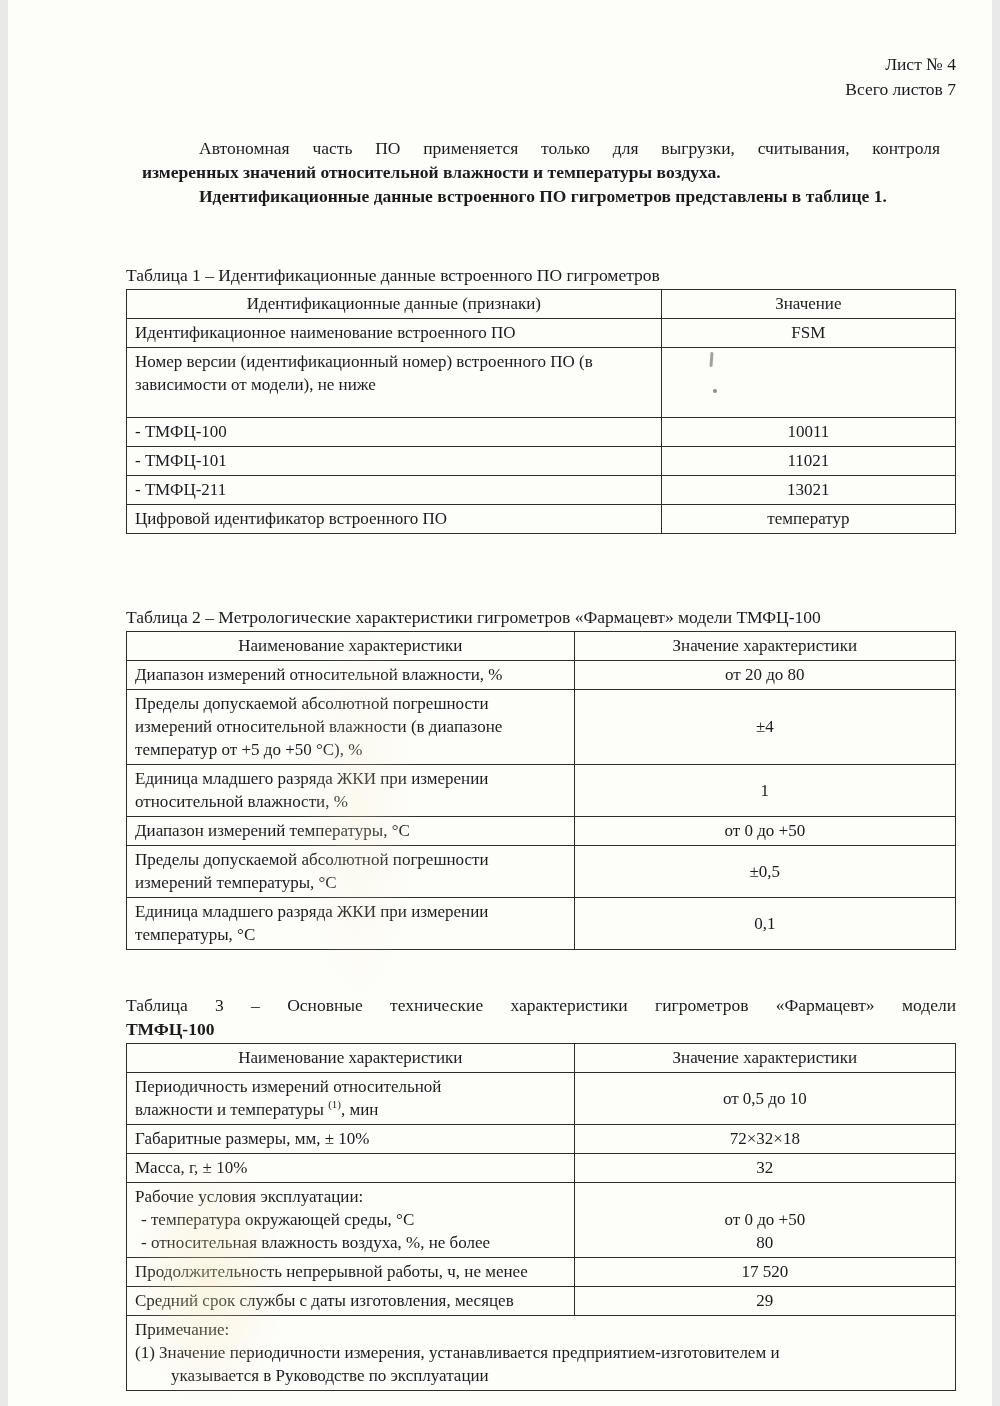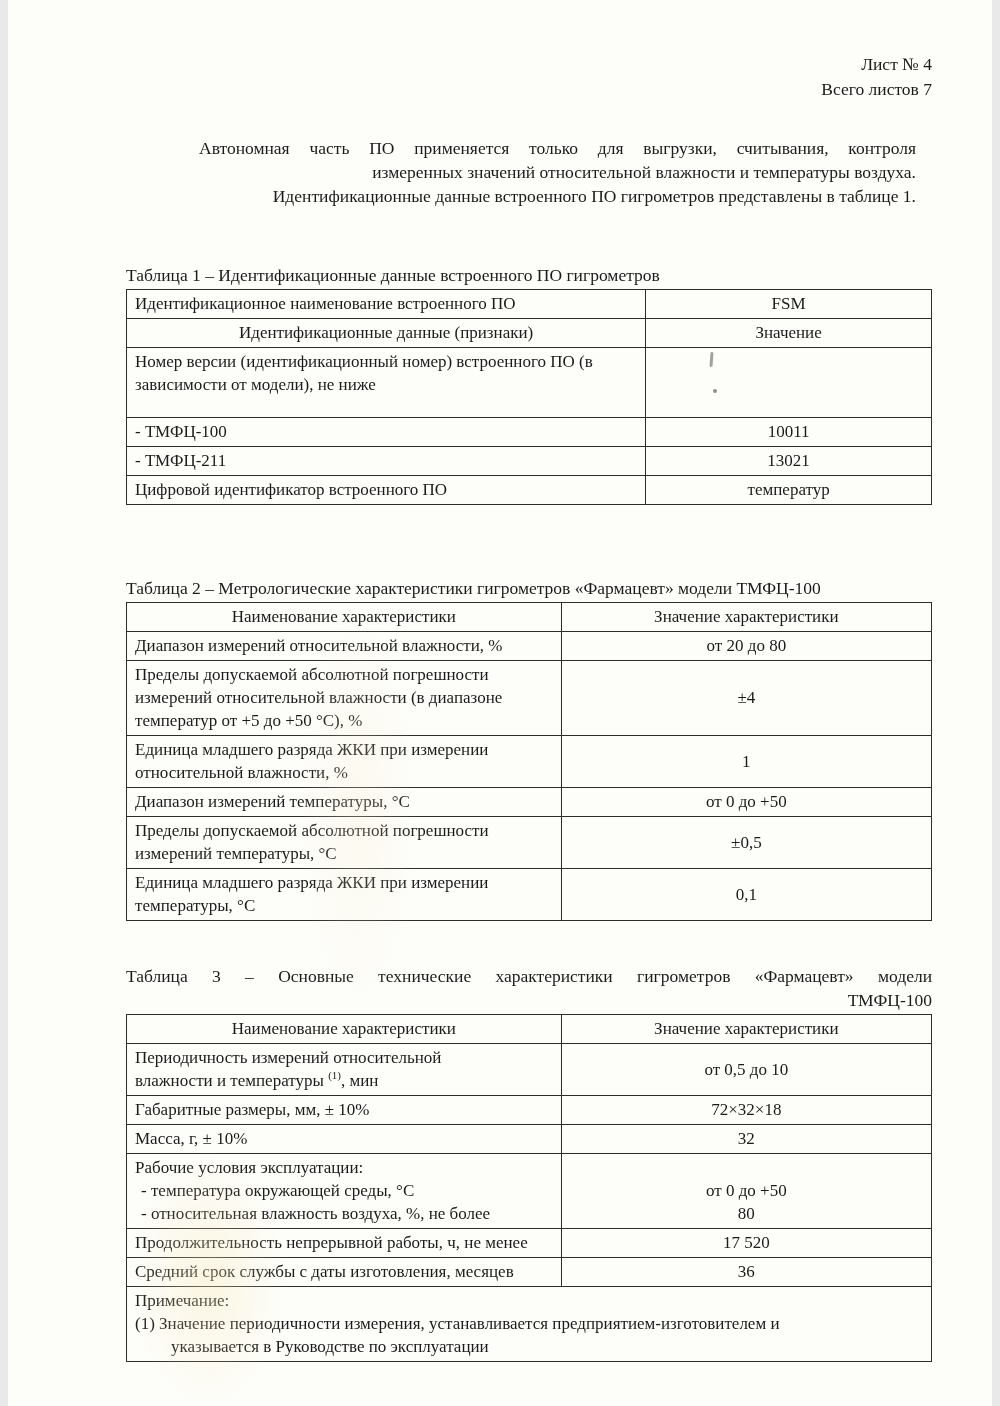--- a/index.html
+++ b/index.html
@@ -2,37 +2,37 @@
 <html><head>
 <meta charset="utf-8">
 <style>
   html,body{margin:0;padding:0;background:#e9e9e9;}
   .page{
     position:relative;
     width:984px;height:1406px;
     margin:0 auto;
     background:#fdfdfa;
     box-sizing:border-box;
-    padding:52px 60px 30px 118px;
+    padding:52px 36px 30px 118px;
     color:#1b1b1b;
     font-family:"Liberation Serif","DejaVu Serif",serif;
     font-size:17.5px;
     line-height:24px;
     overflow:hidden;
   }
   .stain{position:absolute;pointer-events:none;border-radius:50%;}
   .stain1{left:120px;top:1150px;width:160px;height:260px;
     background:radial-gradient(ellipse at center, rgba(247,232,180,0.35), rgba(247,232,180,0) 70%);}
   .stain2{left:290px;top:600px;width:120px;height:420px;
     background:radial-gradient(ellipse at center, rgba(248,238,205,0.25), rgba(248,238,205,0) 70%);}
   .hdr{text-align:right;line-height:25px;margin:0 0 34px 0;}
   .hdr div{white-space:nowrap;}
   p.para{margin:16px;}
   .jline{display:block;text-align:justify;text-align-last:justify;}
-  .lline{display:block;text-align:right;}
+  .lline{display:block;text-align:left;font-weight:bold;}
   .ind{text-indent:57px;}
   .gap22{height:22px;}
   .gap26{height:26px;}
   .gap28{height:28px;}
   .sec-heading{font-weight:bold;margin:0;}
   .tbl-caption{margin:17px 0 2px 0;}
   table{width:100%;border-collapse:collapse;table-layout:fixed;}
   td{border:1.6px solid #2d2d2d;padding:2px 8px 3px 8px;line-height:23px;
      font-size:17px;vertical-align:middle;word-wrap:break-word;}
   .th-cell{text-align:center;}
@@ -75,34 +75,38 @@
   <div class="gap22"></div>
 
   <div class="tbl-caption">Таблица 1 – Идентификационные данные встроенного ПО гигрометров</div>
   <table>
     <colgroup>
         <col class="t1-c1">
         <col class="t1-c2">
       </colgroup>
     <tbody>
         <tr>
+      <td class="th-cell">Идентификационные данные (признаки)</td>
+      <td class="th-cell">Значение</td>
+    </tr>
+    <tr>
       <td class="c-name">Идентификационное наименование встроенного ПО</td>
       <td class="c-val">FSM</td>
-    </tr>
-    <tr>
-      <td class="th-cell">Идентификационные данные (признаки)</td>
-      <td class="th-cell">Значение</td>
     </tr>
     <tr class="row-tall">
       <td class="c-name">Номер версии (идентификационный номер) встроенного ПО (в зависимости от модели), не ниже</td>
       <td class="c-val"></td>
     </tr>
     <tr>
       <td class="c-name">-  ТМФЦ-100</td>
       <td class="c-val">10011</td>
+    </tr>
+    <tr>
+      <td class="c-name">-  ТМФЦ-101</td>
+      <td class="c-val">11021</td>
     </tr>
     <tr>
       <td class="c-name">-  ТМФЦ-211</td>
       <td class="c-val">13021</td>
     </tr>
     <tr>
       <td class="c-name">Цифровой идентификатор встроенного ПО</td>
       <td class="c-val">температур</td>
     </tr>
   </tbody>
@@ -193,21 +197,21 @@
         <div class="line">от 0 до +50</div>
         <div class="line">80</div>
       </td>
     </tr>
     <tr>
       <td class="c-name">Продолжительность непрерывной работы, ч, не менее</td>
       <td class="c-val">17 520</td>
     </tr>
     <tr>
       <td class="c-name">Средний срок службы с даты изготовления, месяцев</td>
-      <td class="c-val">36</td>
+      <td class="c-val">29</td>
     </tr>
     <tr>
       <td class="note-cell" colspan="2">
         <div class="line">Примечание:</div>
         <div class="line">(1) Значение периодичности измерения, устанавливается предприятием-изготовителем и</div>
         <div class="line note-l3">указывается в Руководстве по эксплуатации</div>
       </td>
     </tr>
   </tbody>
     </table>

